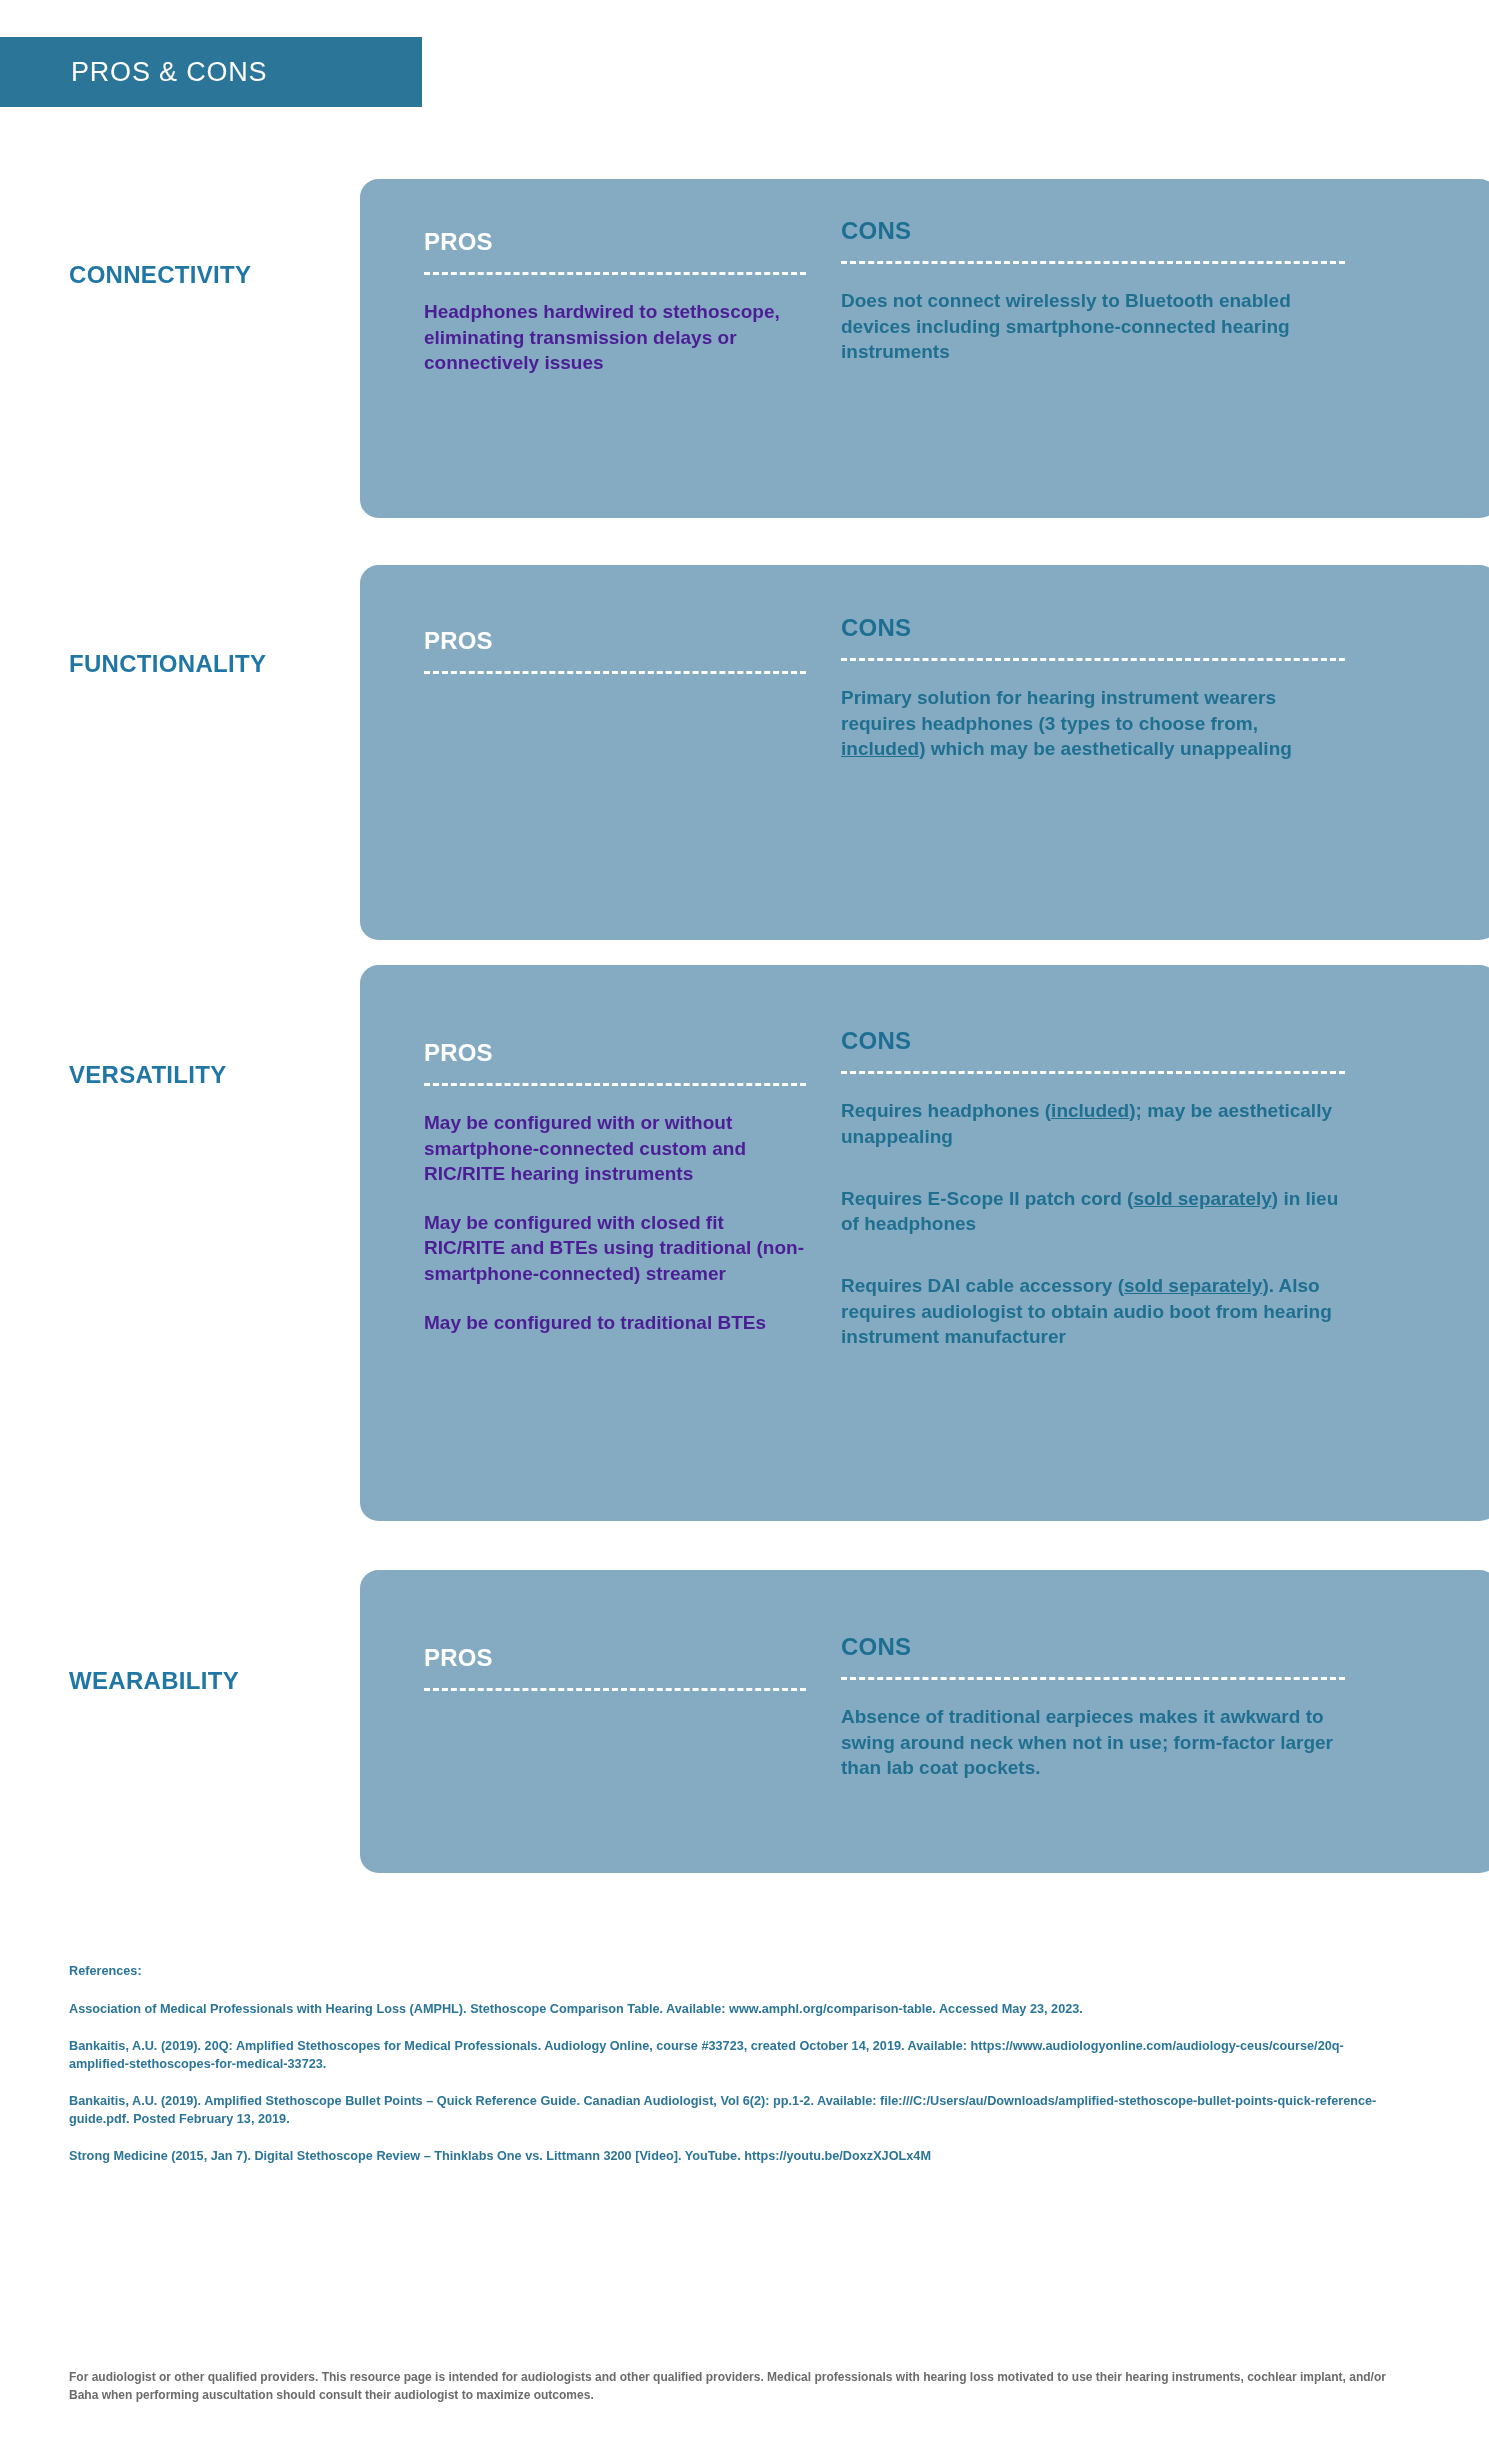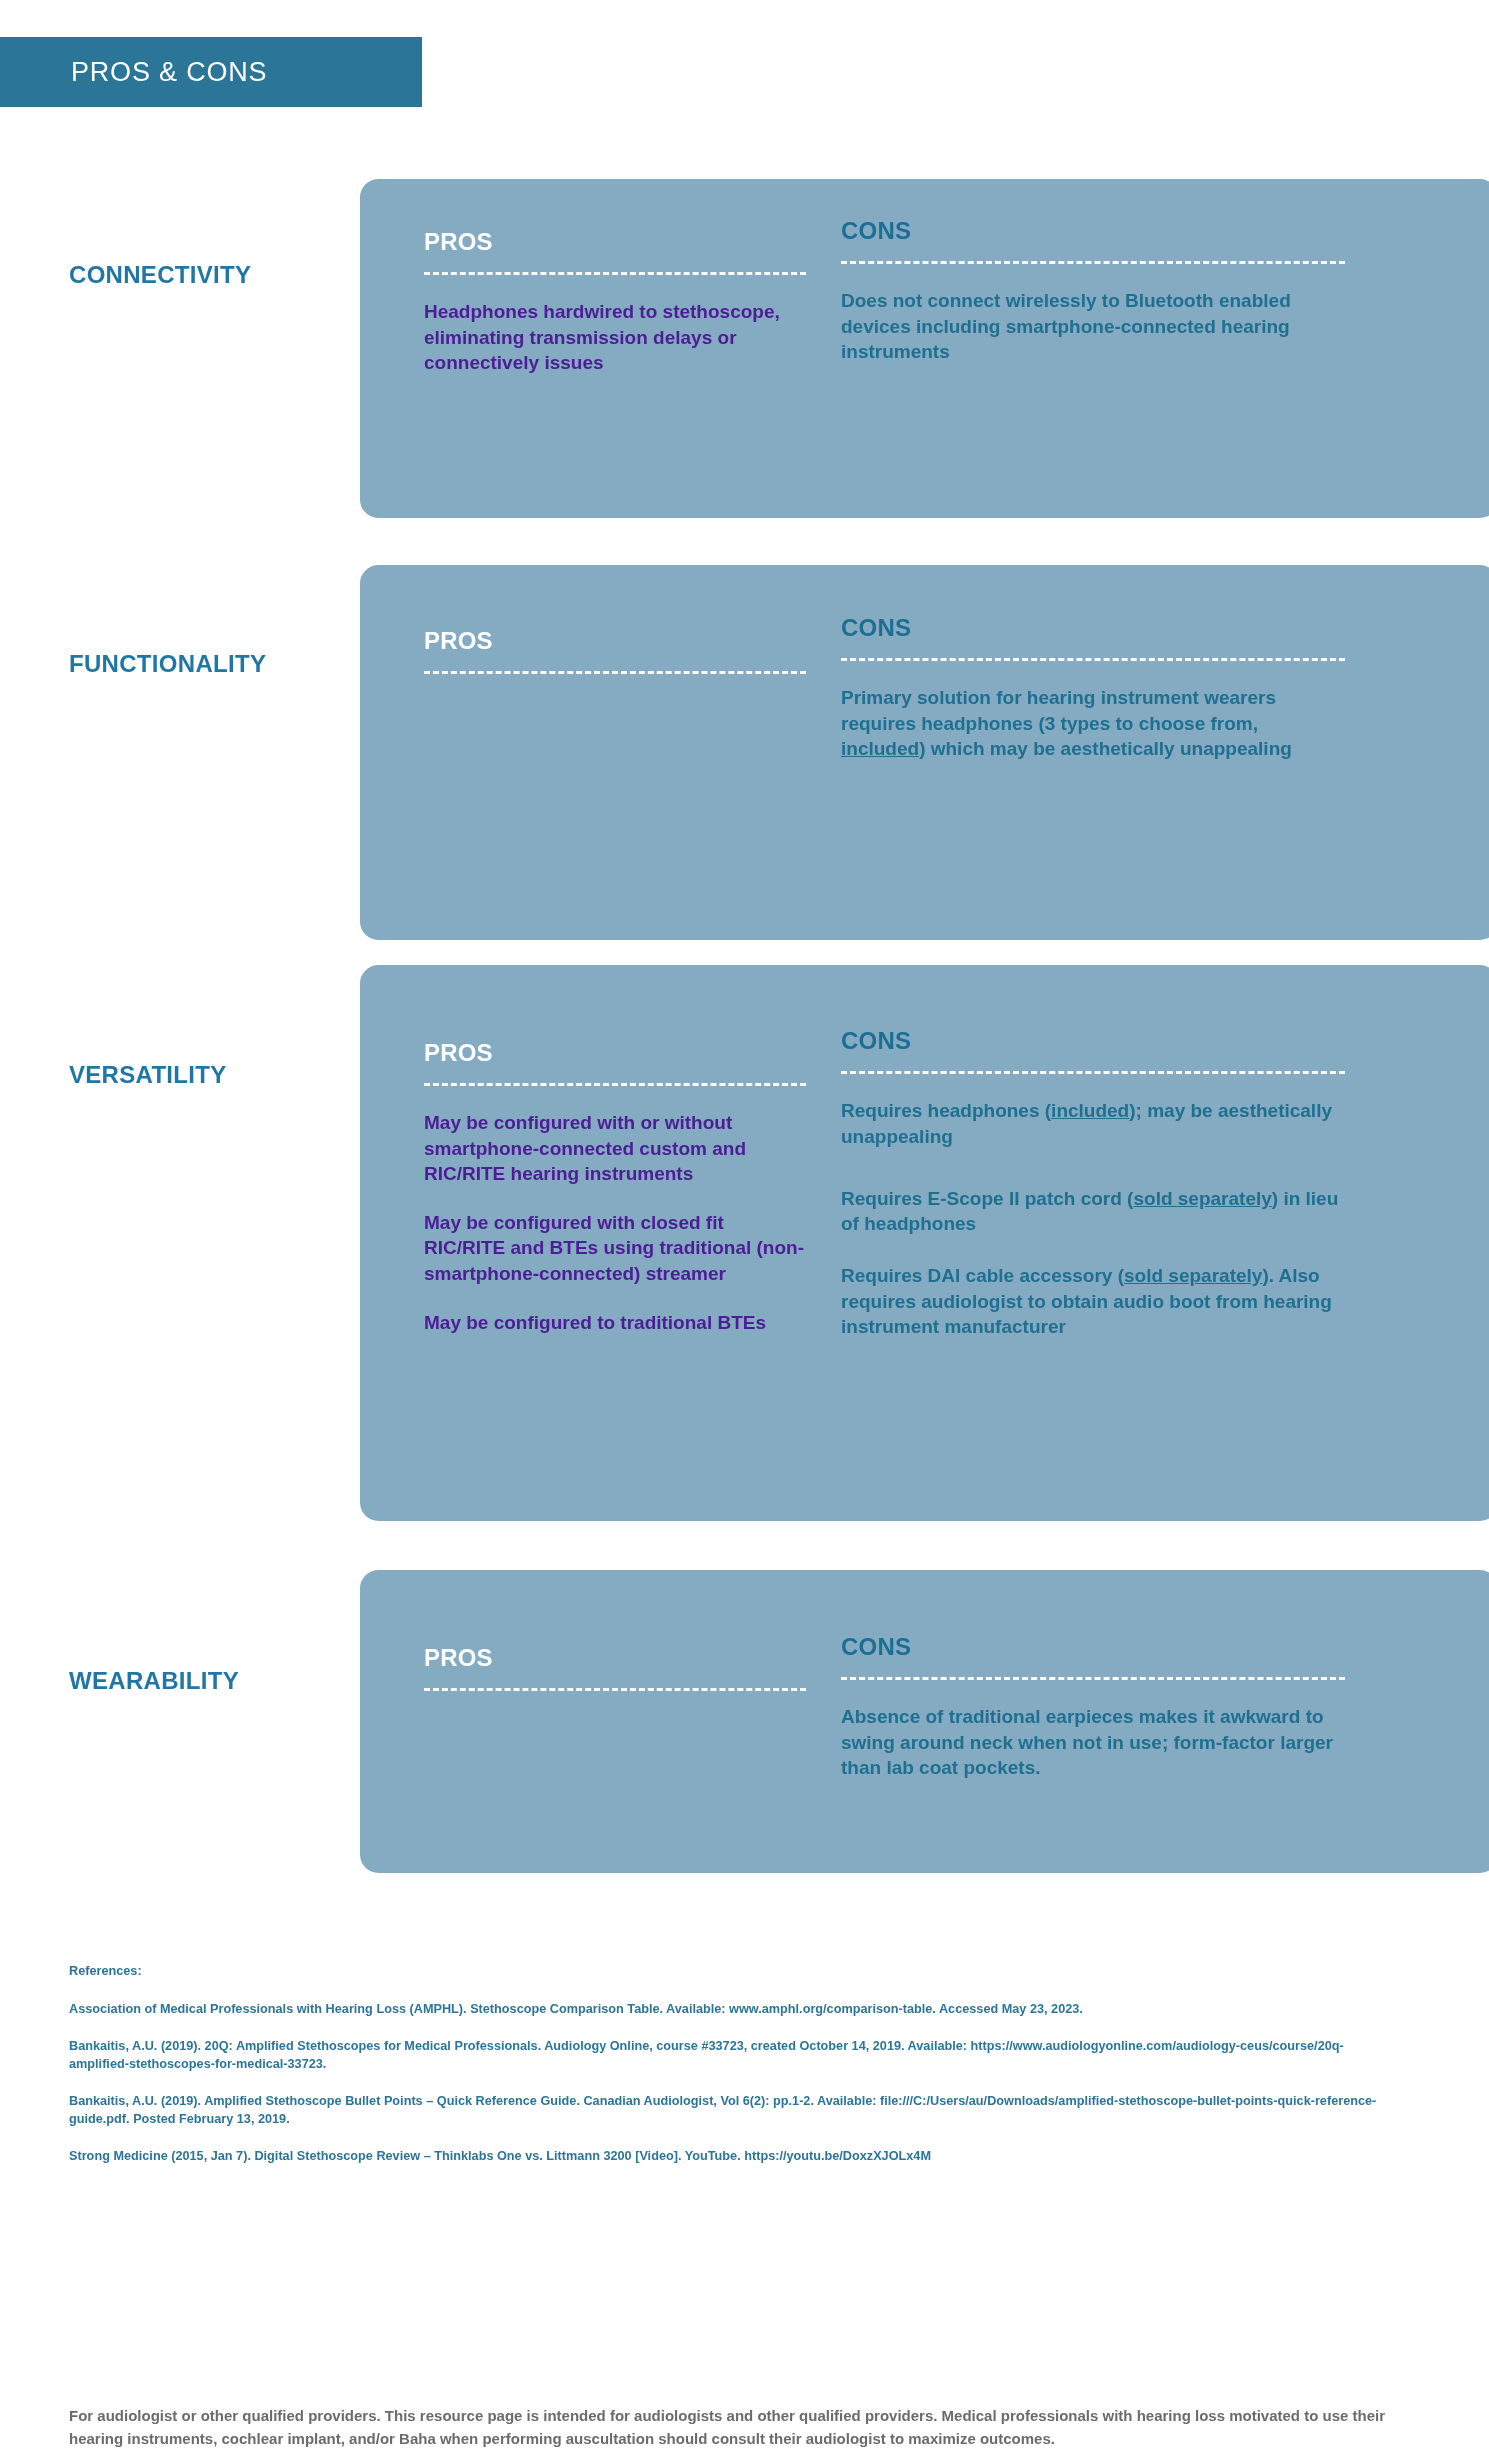--- a/index.html
+++ b/index.html
@@ -128,24 +128,23 @@
     margin: 0 0 18.4px 0;
   }
 
   
   .disclaimer {
     position: absolute;
     left: 69px;
     top: 2368px;
     width: 1338px;
     color: #6b6b6b;
-    font-size: 15px;
+    font-size: 12px;
     font-weight: 600;
     line-height: 1.5;
-    margin-top: 37px;
   }
 </style>
 </head>
 <body>
 
 <div class="header-banner">
   <div class="title">PROS &amp; CONS</div>
 </div>
 
 <div class="section-row" style="top:179px;">
@@ -201,21 +200,21 @@
           <div class="item">May be configured with or without smartphone-connected custom and RIC/RITE hearing instruments</div>
           <div class="item">May be configured with closed fit RIC/RITE and BTEs using traditional (non-smartphone-connected) streamer</div>
           <div class="item">May be configured to traditional BTEs</div>
         </div>
       </div>
       <div class="col col-cons" style="padding-top:64px;">
         <div class="col-head">CONS</div>
         <div class="divider"></div>
         <div class="items">
           <div class="item" style="margin-bottom:37px;">Requires headphones (<span class="u">included</span>); may be aesthetically unappealing</div>
-          <div class="item" style="margin-bottom:27px;">Requires E-Scope II patch cord (<span class="u">sold separately</span>) in lieu of headphones</div>
+          <div class="item" style="margin-bottom:37px;">Requires E-Scope II patch cord (<span class="u">sold separately</span>) in lieu of headphones</div>
           <div class="item">Requires DAI cable accessory (<span class="u">sold separately</span>).  Also requires audiologist to obtain audio boot from hearing instrument manufacturer</div>
         </div>
       </div>
     </div>
   </div>
 </div>
 
 <div class="section-row" style="top:1570px;">
   <div class="section-label" style="top:97px;">WEARABILITY</div>
   <div class="card" style="top:0px;height:303px;">

